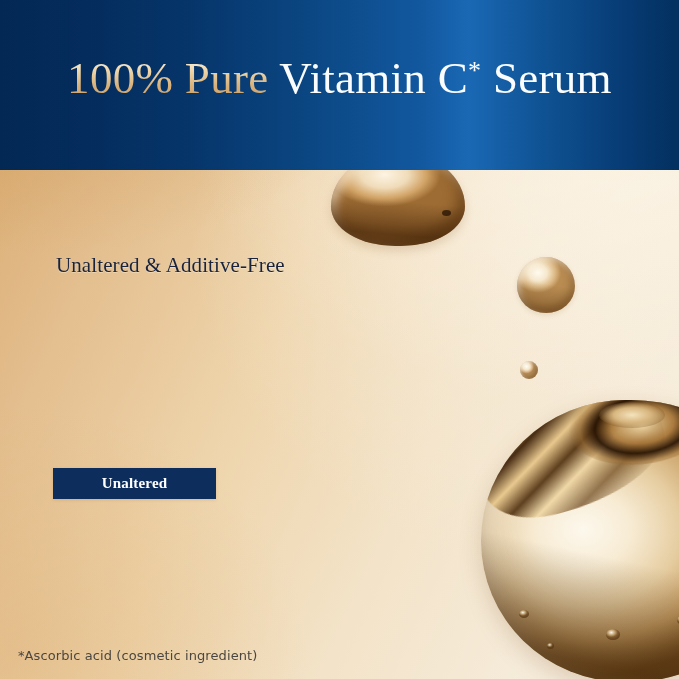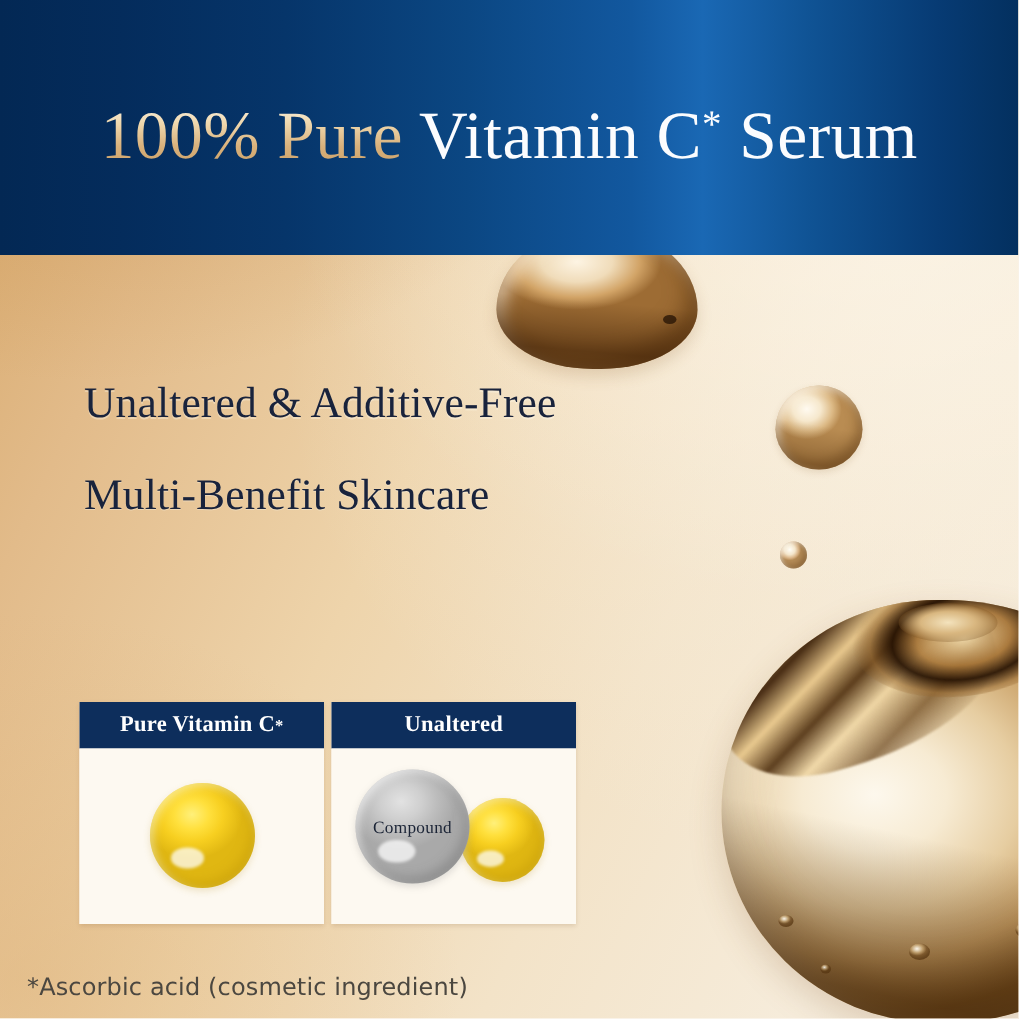--- a/index.html
+++ b/index.html
@@ -37,21 +37,21 @@
     position: absolute;
     left: 0; top: 0;
     width: 679px; height: 170px;
     background: linear-gradient(90deg,
       #032854 0%, #042c5c 12%, #06356a 28%, #0b4783 46%,
       #12589f 62%, #1a68b4 69%, #0f5293 80%, #073b74 92%, #03305f 100%);
   }
   .header-title {
     position: absolute;
     left: 0;
-    top: 64px;
+    top: 52px;
     width: 679px;
     text-align: center;
     font-size: 45px;
     letter-spacing: 0.3px;
     white-space: nowrap;
   }
   .t-gold {
     background: linear-gradient(180deg, #fdf7ec 4%, #efd8ae 34%, #d8b07a 66%, #c99f66 100%);
     -webkit-background-clip: text;
     background-clip: text;
@@ -213,21 +213,21 @@
 
   
   .claims {
     position: absolute;
     left: 56px;
     top: 255px;
     width: 560px;
   }
   .claim {
     color: #19233c;
-    font-size: 29px;
+    font-size: 21px;
     line-height: 1;
     margin: 0 0 32px 0;
     letter-spacing: 0.1px;
     white-space: nowrap;
     text-shadow: 0 1px 0 rgba(255,252,240,0.35);
   }
 
   
   .compare {
     position: absolute;
@@ -303,21 +303,21 @@
     color: #1b2436;
     letter-spacing: 0.2px;
   }
 
   
   .footnote {
     position: absolute;
     left: 18px;
     top: 648px;
     font-family: "DejaVu Sans", sans-serif;
-    font-size: 16px;
+    font-size: 13px;
     color: #4b4740;
     letter-spacing: 0.1px;
   }
 </style>
 </head>
 <body>
 
 <div id="stage">
 
   <div class="bg-base"></div>
@@ -345,50 +345,29 @@
     <div class="bub b4"></div>
   </div>
 
   <div class="header-band-fix"></div>
   <div class="header-title">
     <span class="t-gold">100%</span><span class="t-gold"> Pure </span><span class="t-white">Vitamin C</span><span class="t-star">*</span><span class="t-white"> Serum</span>
   </div>
 
   <div class="claims">
     <p class="claim">Unaltered &amp; Additive-Free</p>
-    <p class="claim">Multi-Benefit Skincare</p>
   </div>
 
   <div class="compare">
 
-    <div class="cmp-card">
-      <div class="cmp-head">
-        <span>Pure Vitamin C</span>
-          <span class="sup">*</span>
-      </div>
-      <div class="cmp-body">
-        <div class="mol mol-yellow" id="mol-pure">
-          <div class="hl"></div>
-        </div>
-      </div>
-    </div>
 
     <div class="cmp-card">
       <div class="cmp-head">
         <span>Unaltered</span>
           <span class="sup"></span>
       </div>
-      <div class="cmp-body">
-        <div class="mol mol-yellow" id="mol-deriv-yellow">
-          <div class="hl"></div>
-        </div>
-        <div class="mol mol-gray" id="mol-deriv-gray">
-          <div class="hl"></div>
-          <div class="mol-label">Compound</div>
-        </div>
-      </div>
     </div>
 
   </div>
 
   <div class="footnote">*Ascorbic acid (cosmetic ingredient)</div>
 
 </div>
 
 </body></html>

